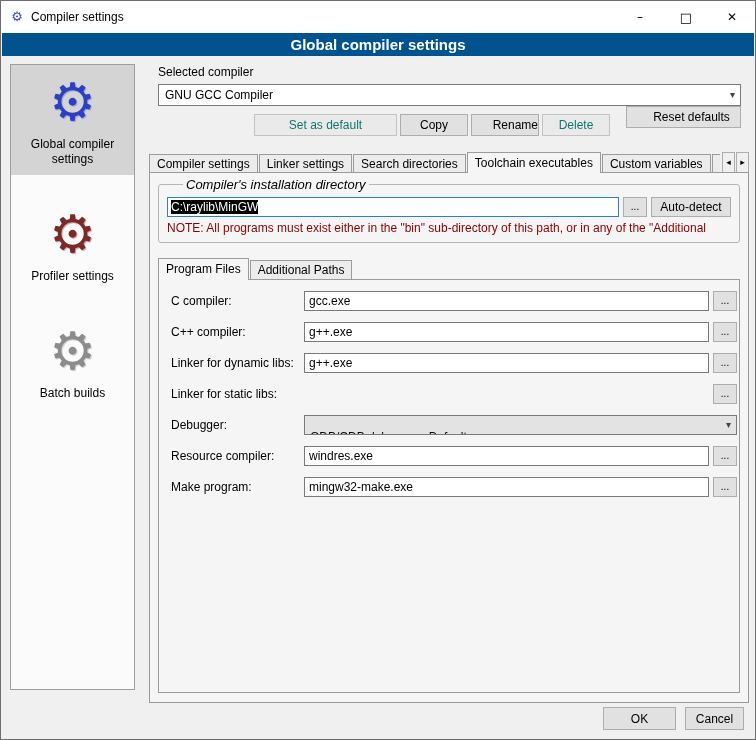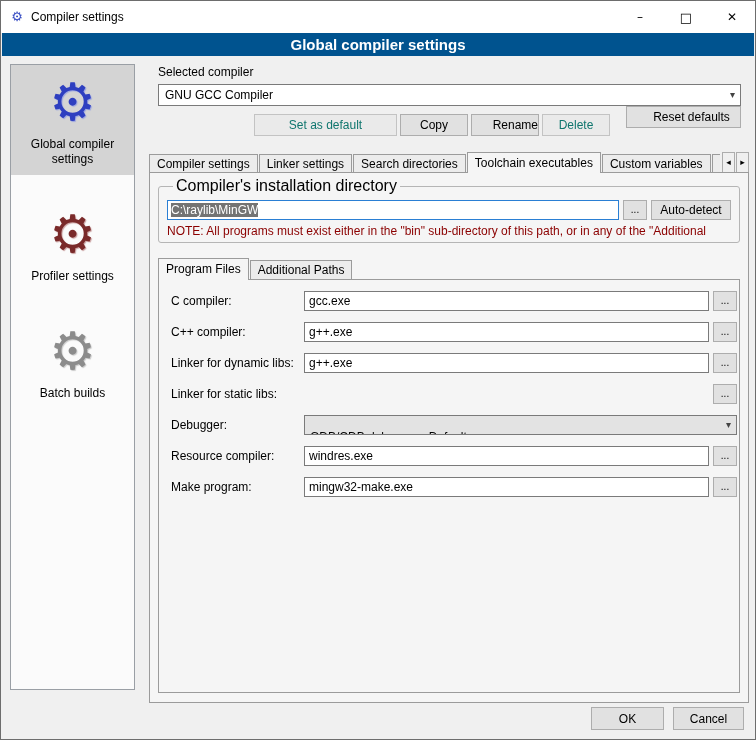--- a/index.html
+++ b/index.html
@@ -68,25 +68,25 @@
   .tab-scroll { width:13px; height:21px; background:#f0f0f0; border:1px solid #adadad;
                 font-size:9px; line-height:19px; text-align:center; cursor:default;
                 font-family:"DejaVu Sans", sans-serif; padding:0; }
 
   
   .tab-panel { position:absolute; left:0; top:109px; width:600px; height:531px;
                border:1px solid #9b9b9b; background:#f5f5f5; z-index:2; }
 
   fieldset.group { position:absolute; left:8px; top:4px; width:582px; height:66px;
                    border:1px solid #b5b5b5; border-radius:3px; padding:4px 8px 4px 8px; }
-  fieldset.group legend { font-size:16px; padding:0 3px; margin-left:6px; }
+  fieldset.group legend { font-size:13px; padding:0 3px; margin-left:16px;font-style:italic; }
   .dir-row { display:flex; align-items:center; gap:4px; margin-top:1px; }
   .dir-input { flex:1; height:20px; border:1px solid #2a7fd4; background:#fff; line-height:18px;
                padding:0 3px; overflow:hidden; white-space:nowrap; cursor:text; }
-  .dir-input .sel { background:#737373; color:#fff; }
+  .dir-input .sel { background:#000000; color:#fff; }
   .mini-btn { width:24px; height:20px; background:#e1e1e1; border:1px solid #adadad;
               font-size:10px; line-height:10px; cursor:default; }
   .auto-btn { width:80px; height:20px; background:#e1e1e1; border:1px solid #adadad;
               font-size:12px; cursor:default; }
   .note { margin-top:4px; color:#8b0000; white-space:nowrap; overflow:hidden; font-size:12px; }
 
   
   .subtabstrip { position:absolute; left:8px; top:84px; height:22px; display:flex;
                  align-items:flex-end; }
   .subpanel { position:absolute; left:8px; top:106px; width:582px; height:414px;
@@ -100,21 +100,21 @@
   .fbrowse { position:absolute; right:0; top:0; }
   .fcombo { position:absolute; left:133px; top:0; width:433px; height:20px; background:#e3e3e3;
             border:1px solid #7a7a7a; line-height:18px; padding:12px 20px 0 5px; cursor:default;
             white-space:nowrap; overflow:hidden; }
   .fcombo .arrow { position:absolute; right:5px; top:0; line-height:18px; color:#444; font-size:10px; }
 
   
   .footer { position:absolute; right:11px; bottom:9px; display:flex; gap:9px; }
   .footer .fbtn { position:static; height:23px; }
   .fbtn.ok { width:73px; }
-  .fbtn.cancel { width:71px;text-align:center; }
+  .fbtn.cancel { width:59px;text-align:center; }
 </style>
 </head>
 <body>
 
 <div class="window">
 
   <div class="titlebar">
     <span class="app-icon">⚙</span>
     <span class="title-text">Compiler settings</span>
     <div class="win-controls">

